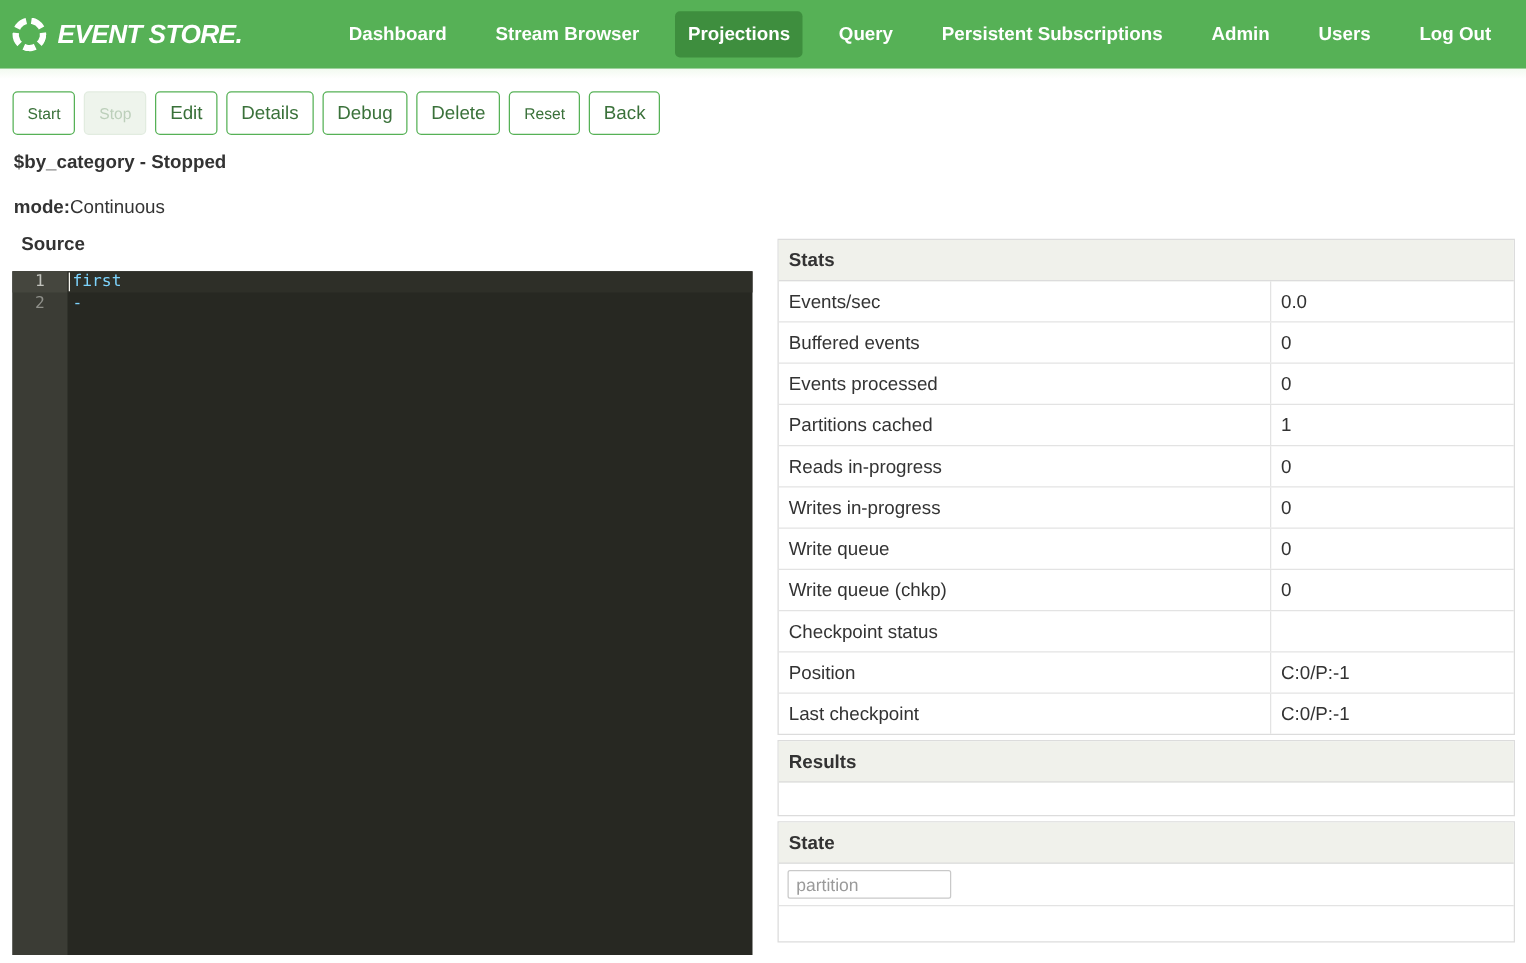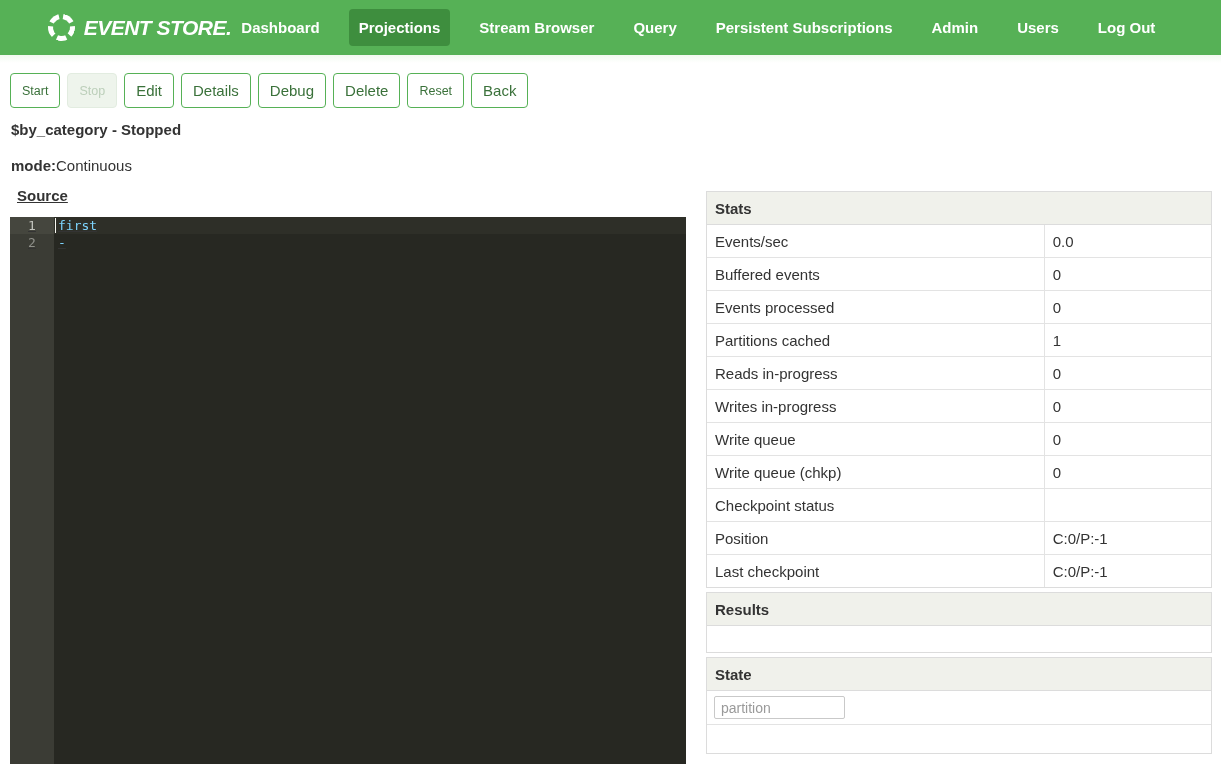--- a/index.html
+++ b/index.html
@@ -1,21 +1,21 @@
 <!DOCTYPE html>
 <html><head>
 <meta charset="utf-8">
 <style>
   * { box-sizing: border-box; margin: 0; padding: 0; }
   html, body { width: 1221px; height: 770px; overflow: hidden; background: #fff;
     font-family: "Liberation Sans", sans-serif; color: #333; }
 
   
   .navbar { height: 55px; background: #56b156; display: flex; align-items: center;
-    justify-content: center; padding: 0 18px 0 10px; }
+    justify-content: space-between; padding: 0 18px 0 10px; }
   .brand { display: flex; align-items: center; gap: 9px; }
   .brand-ring { width: 27px; height: 27px; border: 5px dashed #fff; border-radius: 50%;
     transform: rotate(12deg); }
   .brand-text { color: #fff; font-size: 21px; font-weight: bold; font-style: italic;
     letter-spacing: -0.5px; }
   .nav-items { display: flex; align-items: center; gap: 19px; }
   .nav-item { color: #fff; font-size: 15px; font-weight: bold; text-decoration: none;
     padding: 10px 10px; border-radius: 4px; cursor: pointer; white-space: nowrap; }
   .nav-item.active { background: #3e8e3e; }
 
@@ -31,21 +31,21 @@
     cursor: pointer; }
   .btn.small { font-size: 12.5px; }
   .btn.disabled { background: #eef4ec; border-color: #e2ece0; color: #bccfba; cursor: default; }
 
   .name-line { font-size: 15px; font-weight: bold; color: #333; padding: 5px 0 0 1px; }
   .mode-line { font-size: 15px; color: #333; padding: 19px 0 0 1px; }
   .mode-label { font-weight: bold; }
 
   
   .main-row { display: flex; margin-top: 13px; }
-  .left-col { width: 676px; flex: none; text-decoration: underline; }
+  .left-col { width: 592px; flex: none; }
   .source-label { font-size: 15px; font-weight: bold; padding-left: 7px; }
 
   .editor { margin-top: 13px; height: 547px; background: #272822; display: flex;
     position: relative; font-family: "DejaVu Sans Mono", monospace; font-size: 13px; }
   .gutter { width: 44px; flex: none; background: #3b3c35; color: #8f908a; }
   .gutter .ln { height: 17px; line-height: 17px; text-align: center; }
   .gutter .ln.active { background: #45463e; color: #c2c3bd; }
   .code-area { flex: 1; color: #7dd3fc; position: relative; }
   .code-line { height: 17px; line-height: 17px; padding-left: 4px; white-space: pre; }
   .code-line.active { background: #2e2f28; }
@@ -71,22 +71,22 @@
 </head>
 <body>
 
 <div class="navbar">
   <div class="brand">
     <span class="brand-ring"></span>
     <span class="brand-text">EVENT STORE.</span>
   </div>
   <div class="nav-items">
       <a class="nav-item">Dashboard</a>
+      <a class="nav-item">Stream Browser</a>
       <a class="nav-item active">Projections</a>
-      <a class="nav-item">Stream Browser</a>
       <a class="nav-item">Query</a>
       <a class="nav-item">Persistent Subscriptions</a>
       <a class="nav-item">Admin</a>
       <a class="nav-item">Users</a>
       <a class="nav-item">Log Out</a>
     </div>
 </div>
 <div class="page-tint"></div>
 
 <div class="content">

